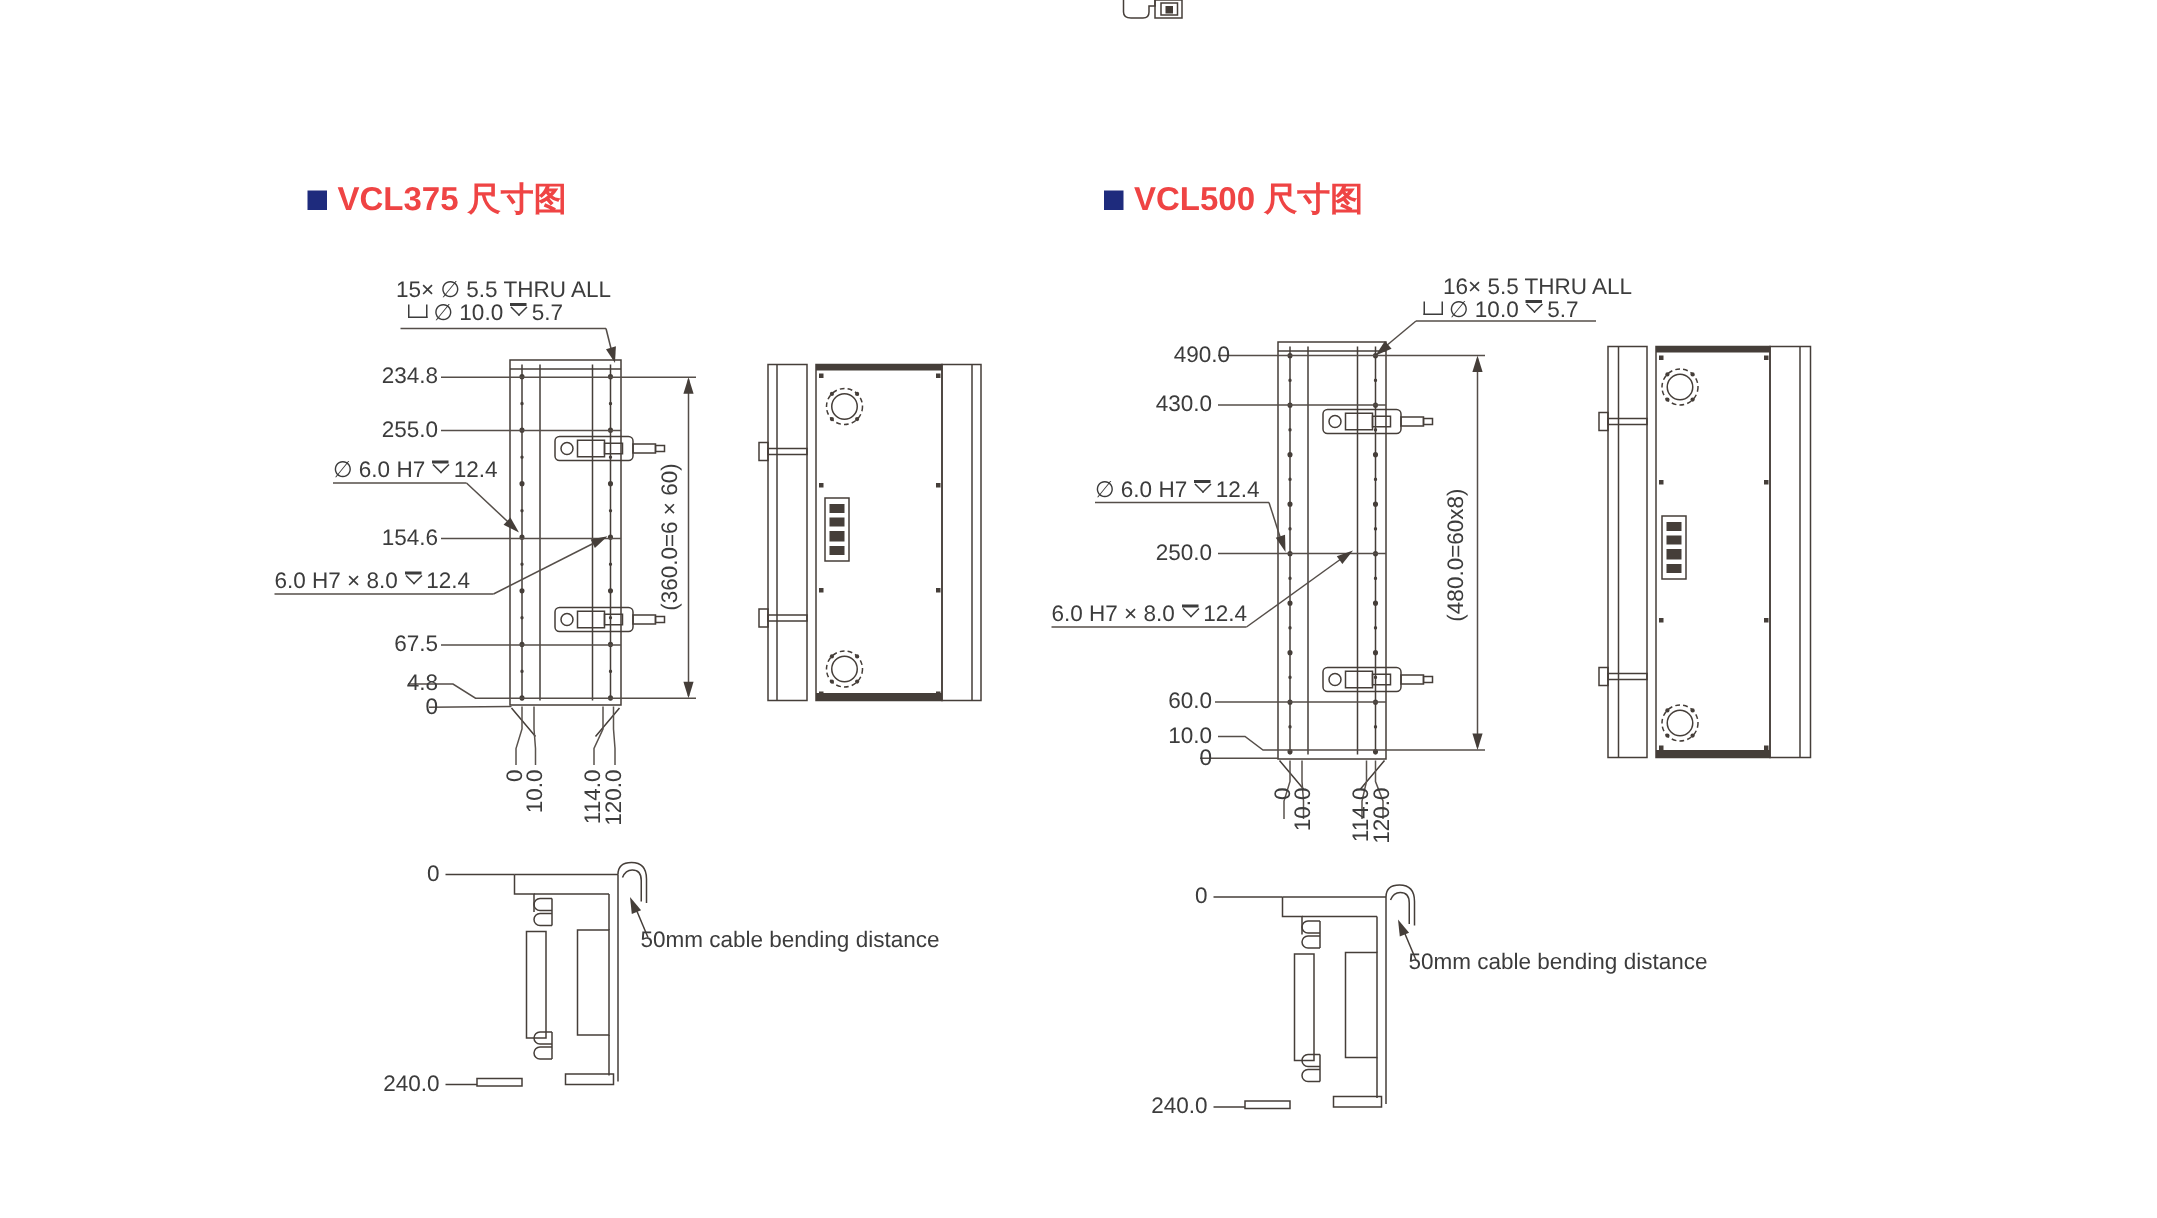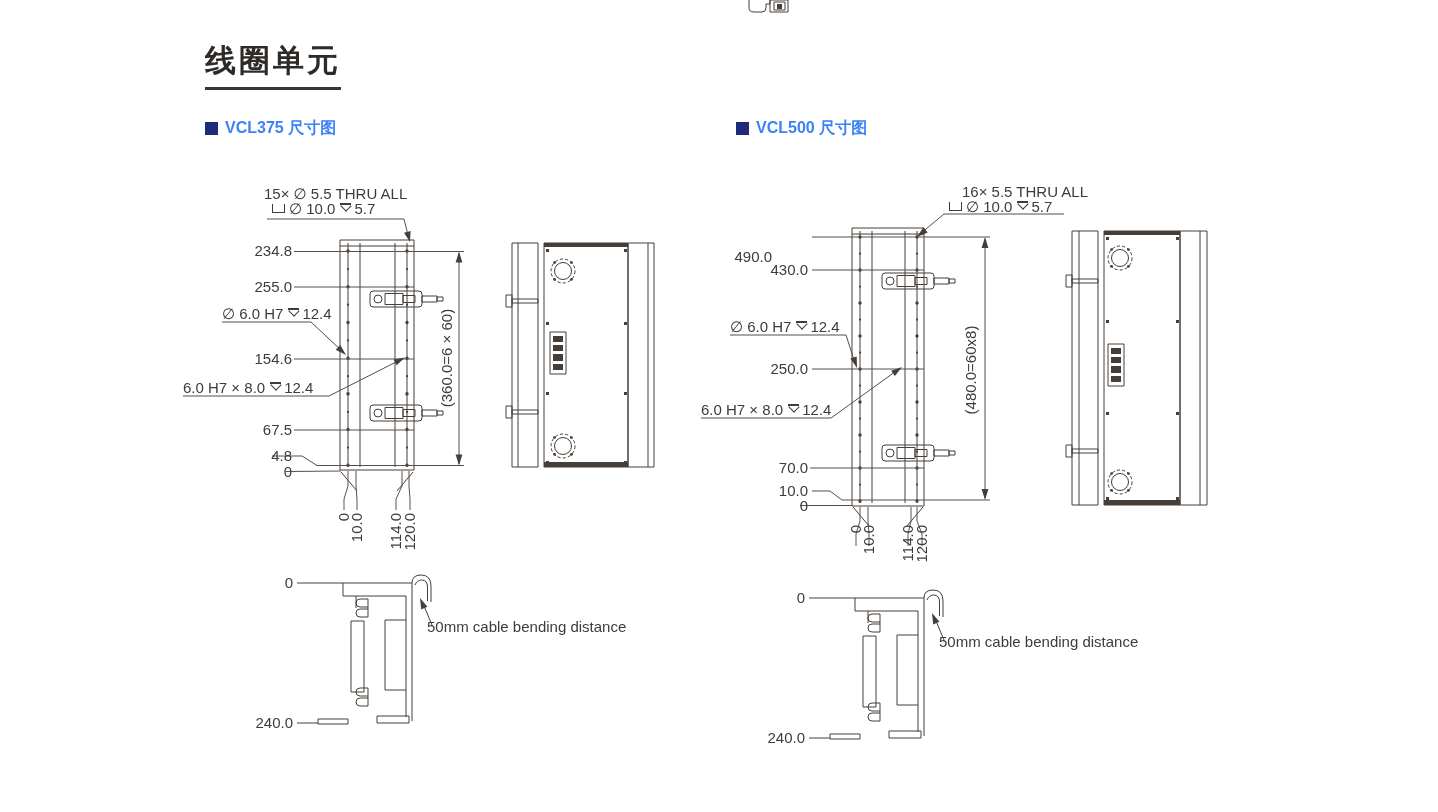--- a/index.html
+++ b/index.html
@@ -6,21 +6,21 @@
   #page{position:relative;width:1438px;height:812px;background:#ffffff;overflow:hidden;
         font-family:"Liberation Sans","DejaVu Sans",sans-serif;color:#3a3a3a;}
   #linework{position:absolute;left:0;top:0;z-index:1;}
   #linework *{vector-effect:non-scaling-stroke;}
   .txt{position:absolute;z-index:2;font-size:15px;line-height:16px;color:#3c3c3c;white-space:nowrap;}
   .r{text-align:right;width:60px;}
   .rot{transform:rotate(-90deg);}
   .title{position:absolute;left:205px;top:40px;z-index:2;font-size:31px;font-weight:bold;color:#2e2a28;
          letter-spacing:3px;border-bottom:3px solid #3b3632;padding-bottom:5px;}
   .sec{position:absolute;z-index:2;display:flex;align-items:center;gap:7px;
-       font-size:16px;font-weight:bold;color:#3b82f6;}
+       font-size:22px;font-weight:bold;color:#ef4444;}
   .bullet{display:inline-block;width:13px;height:13px;background:#1e2b7d;}
   .cbore-icon{display:inline-block;width:11px;height:8px;border:1.5px solid #3c3c3c;border-top:none;
               margin-right:4px;vertical-align:1px;}
   .depth-icon{width:11px;height:13px;position:relative;display:inline-block;margin:0 3px 0 5px;vertical-align:-2px;}
   .depth-icon::before{content:"";position:absolute;left:0;top:0;width:11px;height:1.5px;background:#3c3c3c;}
   .depth-icon::after{content:"";position:absolute;left:1.5px;top:-1px;width:7px;height:7px;
                      border-right:1.5px solid #3c3c3c;border-bottom:1.5px solid #3c3c3c;transform:rotate(45deg);}
 </style>
 </head>
 <body>
@@ -229,21 +229,20 @@
         <rect x="1106" y="497" width="3" height="3"></rect>
           <rect x="1176" y="497" width="3" height="3"></rect>
       </g>
       <use href="#pin" transform="translate(1066,281)"></use>
       <use href="#pin" transform="translate(1066,451)"></use>
     </g>
 
     <use href="#bview" transform="translate(512,15)"></use>
   </svg>
 
-  <div class="title">线圈单元</div>
 
   <div class="sec" style="left:205px;top:118px;">
     <span class="bullet"></span>
     <span>VCL375 尺寸图</span>
   </div>
   <div class="sec" style="left:712px;top:118px;margin-left:24px;">
     <span class="bullet"></span>
     <span>VCL500 尺寸图</span>
   </div>
 
@@ -275,24 +274,24 @@
 
   <div class="txt" style="left:253px;top:575px;width:40px;text-align:right;">0</div>
   <div class="txt" style="left:233px;top:715px;width:60px;text-align:right;">240.0</div>
   <div class="txt" style="left:427px;top:619px;">50mm cable bending distance</div>
 
   <div class="txt" style="left:962px;top:184px;">16× 5.5 THRU ALL</div>
   <div class="txt" style="left:949px;top:199px;">
     <span class="cbore-icon"></span><span>∅ 10.0</span><span class="depth-icon"></span><span>5.7</span>
   </div>
 
-  <div class="txt r" style="left:712px;top:229px;margin-top:20px;">490.0</div>
+  <div class="txt r" style="left:760px;top:229px;">490.0</div>
   <div class="txt r" style="left:748px;top:262px;">430.0</div>
   <div class="txt r" style="left:748px;top:361px;">250.0</div>
-  <div class="txt r" style="left:748px;top:460px;">70.0</div>
+  <div class="txt r" style="left:748px;top:460px;">60.0</div>
   <div class="txt r" style="left:748px;top:483px;">10.0</div>
   <div class="txt r" style="left:748px;top:498px;">0</div>
 
   <div class="txt" style="left:730px;top:319px;">
     <span>∅ 6.0 H7</span><span class="depth-icon"></span><span>12.4</span>
   </div>
   <div class="txt" style="left:701px;top:402px;">
     <span>6.0 H7 × 8.0</span><span class="depth-icon"></span><span>12.4</span>
   </div>
 

